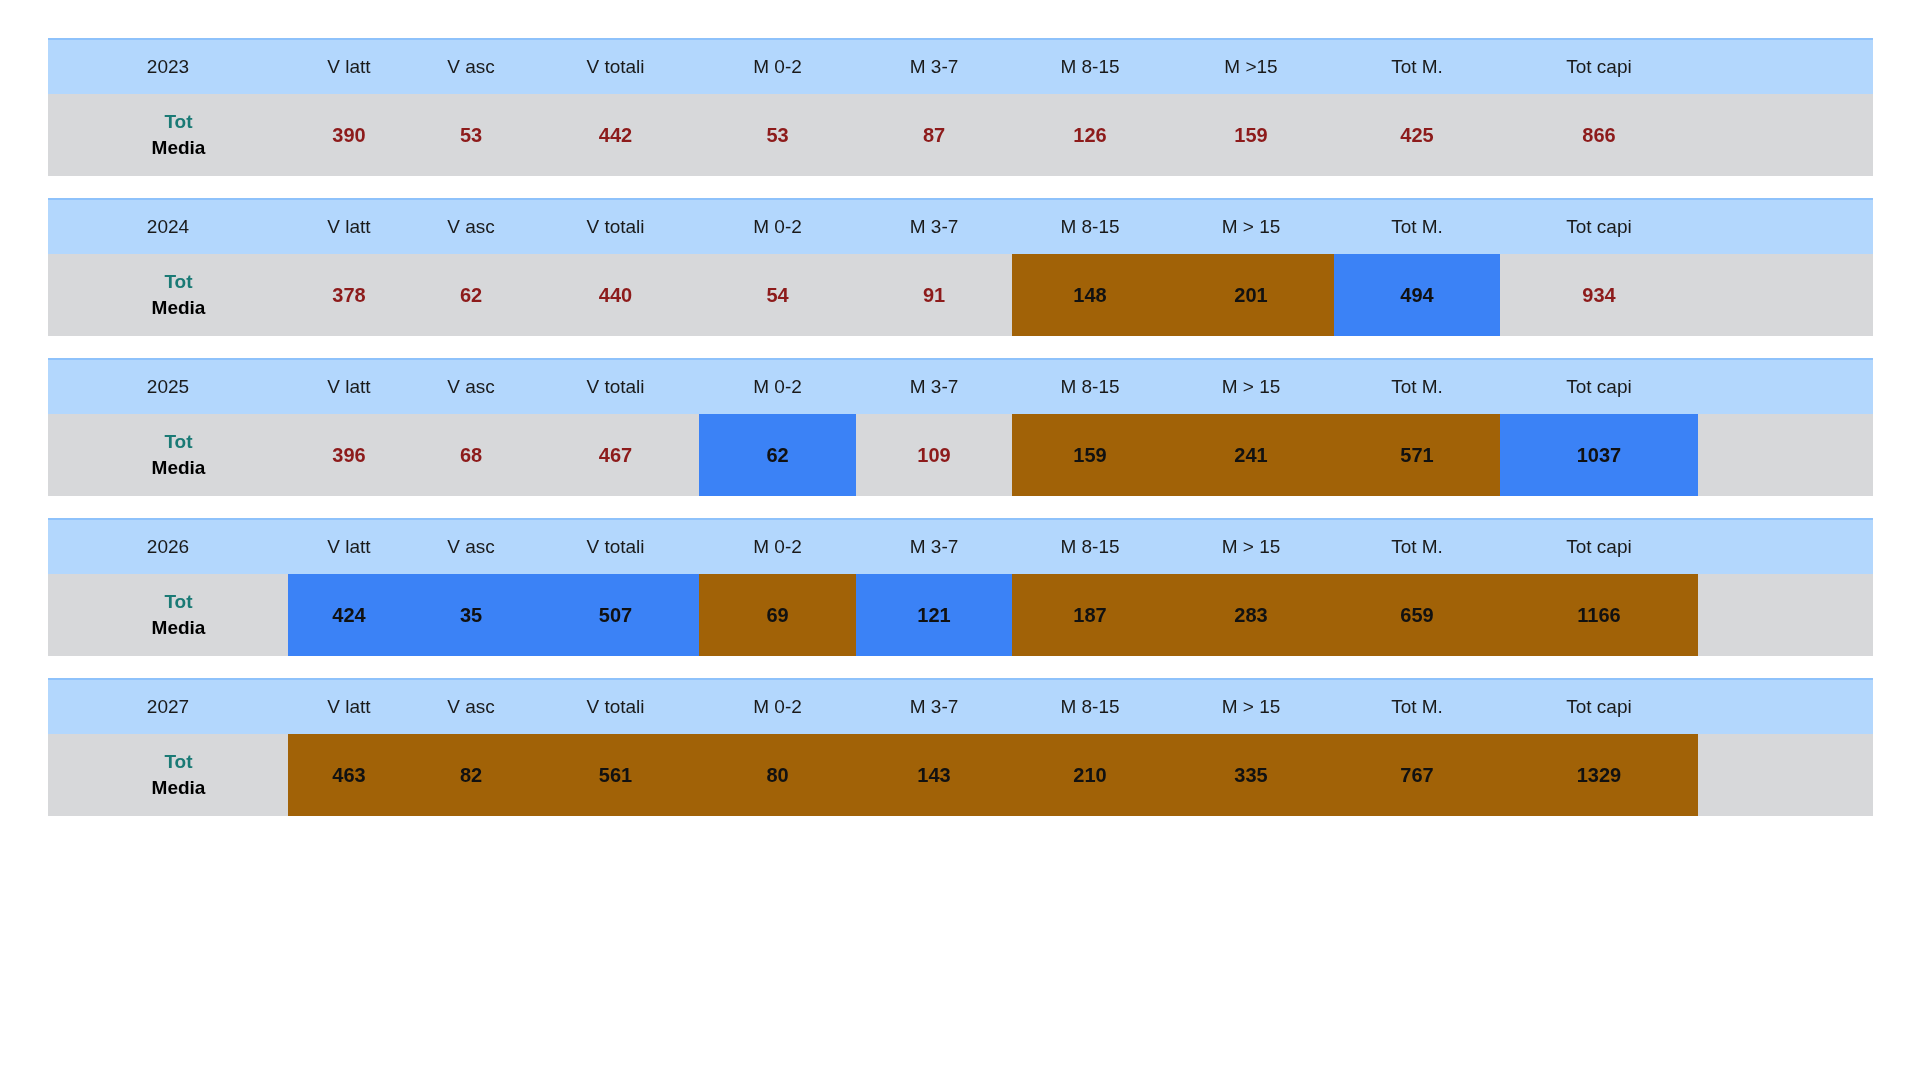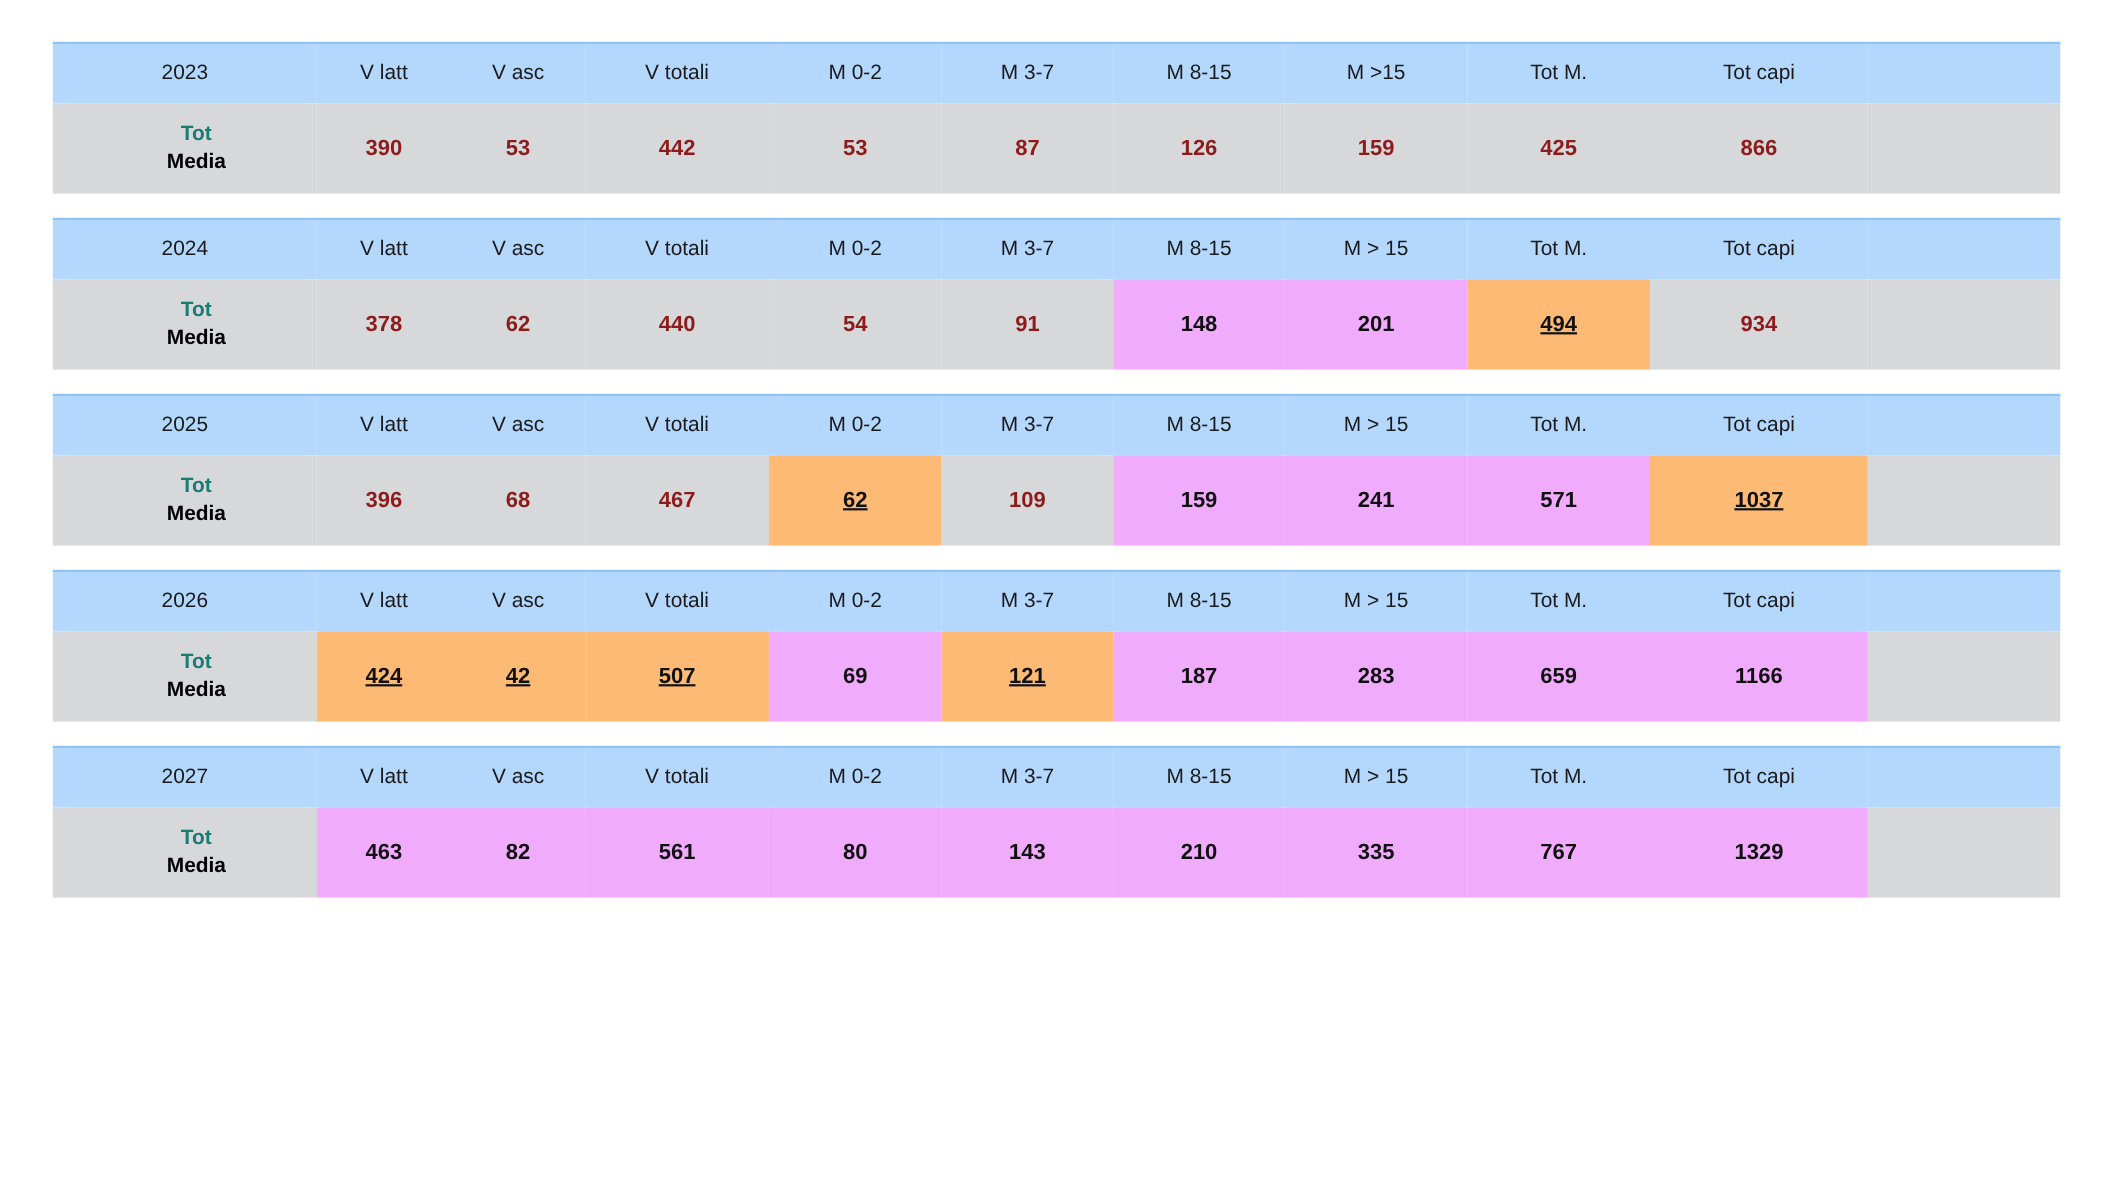--- a/index.html
+++ b/index.html
@@ -82,26 +82,25 @@
   }
   .label-media {
     color: #000000;
     display: block;
     font-weight: bold;
   }
   .data-row td.v-plain {
     color: #8d1b1b;
   }
   .data-row td.v-yellow {
-    background: #fdba74;
+    background: #3b82f6;
     color: #111111;
-    text-decoration: underline;
   }
   .data-row td.v-orange {
-    background: #f0abfc;
+    background: #a16207;
     color: #111111;
   }
   .data-row td.pad-cell {
     background: #d7d8da;
   }
 </style>
 </head>
 <body>
 
 <div id="app">
@@ -290,21 +289,21 @@
             <th class="pad-cell"></th>
           </tr>
         </thead>
         <tbody>
           <tr class="data-row">
             <td class="label-cell">
               <span class="label-tot">Tot</span>
               <span class="label-media">Media</span>
             </td>
             <td class="v-yellow">424</td>
-            <td class="v-yellow">42</td>
+            <td class="v-yellow">35</td>
             <td class="v-yellow">507</td>
             <td class="v-orange">69</td>
             <td class="v-yellow">121</td>
             <td class="v-orange">187</td>
             <td class="v-orange">283</td>
             <td class="v-orange">659</td>
             <td class="v-orange">1166</td>
             <td class="pad-cell"></td>
           </tr>
         </tbody>

